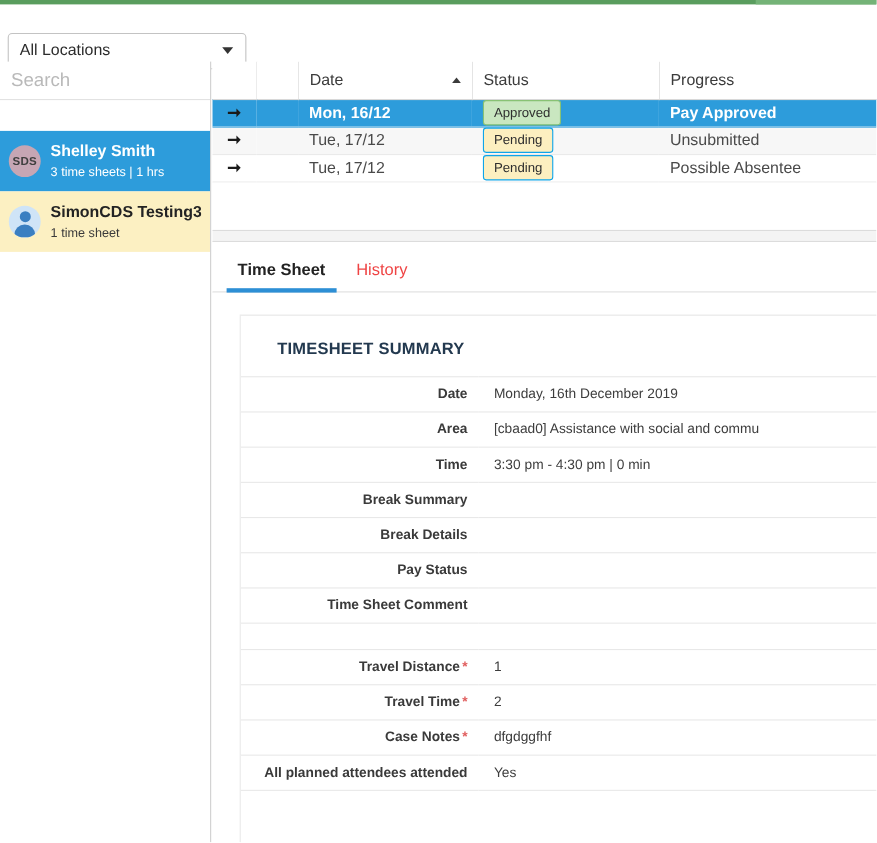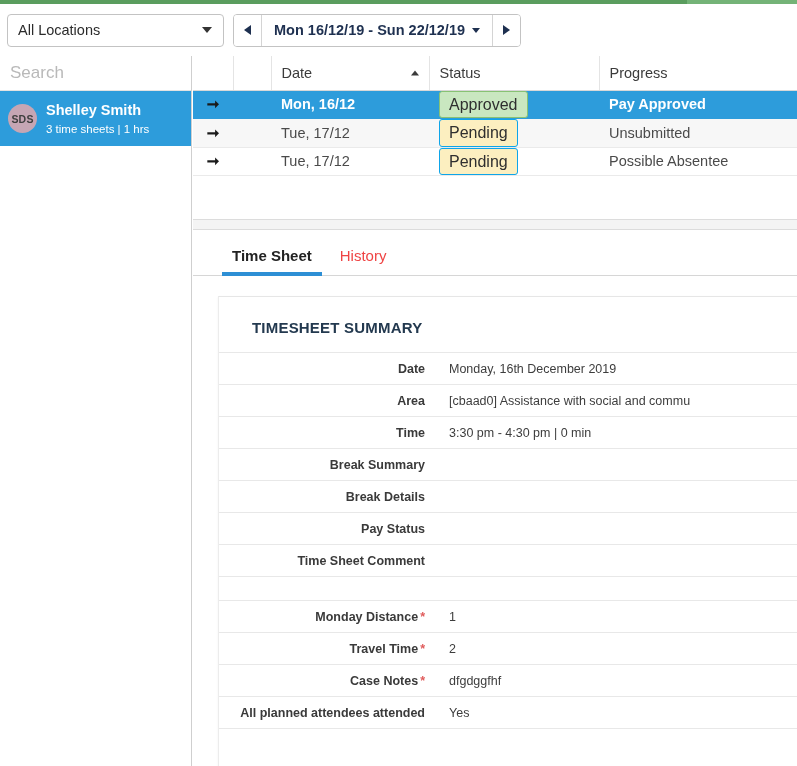--- a/index.html
+++ b/index.html
@@ -24,21 +24,21 @@
     background: #5a9d5e;
   }
   .top-strip .seg-right {
     position: absolute; top: 0; right: 0;
     width: 110px; height: 4px;
     background: #74b377;
   }
 
   
   .toolbar {
-    position: absolute; top: 4px; left: 0;
+    position: absolute; top: 20px; left: 0;
     width: 797px; height: 52px;
     background: #ffffff;
     display: flex; align-items: center;
     padding-left: 7px;
   }
   .select-box {
     width: 217px; height: 33px;
     border: 1px solid #c3c3c3;
     border-radius: 4px;
     background: #fff;
@@ -124,21 +124,21 @@
     background: transparent;
   }
   .search-input::placeholder { color: #b9b9b9; }
 
   .person {
     display: flex; align-items: center;
     padding: 9px 8px;
     height: 55px;
     cursor: pointer;
   }
-  .person.selected { background: #2d9cdb; }
+  .person.selected { background: #2d9cdb; margin-top: 28px; }
   .person.highlight { background: #fcf0c2; }
   .avatar {
     width: 29px; height: 29px;
     border-radius: 50%;
     flex: 0 0 29px;
     display: flex; align-items: center; justify-content: center;
     overflow: hidden;
     position: relative;
   }
   .avatar.initials {
@@ -228,37 +228,37 @@
   tr.row-alt td { background: #f7f7f7; }
   .arrow-cell { text-align: center; padding: 0; }
   .arrow-glyph {
     font-size: 15px;
     color: #1a1a1a;
     font-weight: bold;
     line-height: 1;
   }
   .badge {
     display: inline-block;
-    font-size: 16px;
+    font-size: 12px;
     padding: 2px 9px;
     border-radius: 3px;
     font-weight: normal;
     line-height: 1.35;
   }
   .badge.approved { background: #c9e7c0; border: 1px solid #88c274; color: #2f2f2f; }
   .badge.pending  { background: #fcefc0; border: 1px solid #0ea5e9; color: #2f2f2f; }
 
   .table-filler { height: 44px; background: #fff; border-bottom: 1px solid #dcdcdc; }
   .gap-band { height: 10px; background: #f4f4f4; border-bottom: 1px solid #dcdcdc; }
 
   
   .tabs {
     display: flex; align-items: flex-end;
     height: 46px;
-    padding-left: 29px;
+    padding-left: 13px;
     border-bottom: 1px solid #d6d6d6;
     background: #fff;
   }
   .tab {
     font-size: 15px;
     color: #ef4444;
     padding: 0 10px 11px 10px;
     margin-right: 8px;
     cursor: pointer;
     position: relative;
@@ -317,49 +317,47 @@
   <div class="top-strip">
     <div class="seg-right"></div>
   </div>
 
   <div class="toolbar">
     <div class="select-box">
       <span>All Locations</span>
       <span class="caret"></span>
     </div>
 
-    <div class="date-group">
-      <div class="nav-btn prev">
-        <span class="tri-left"></span>
-      </div>
-      <div class="date-label">
-        <span>Mon 16/12/19 - Sun 22/12/19</span>
-        <span class="dcaret"></span>
-      </div>
-      <div class="nav-btn next">
-        <span class="tri-right"></span>
-      </div>
-    </div>
   </div>
 
   <div class="sidebar">
     <div class="search-wrap">
       <input class="search-input" type="text" placeholder="Search" style="">
     </div>
 
     <div class="person selected">
       <div class="avatar initials">
         <span>SDS</span>
       </div>
       <div class="person-text">
         <div class="person-name">Shelley Smith</div>
         <div class="person-meta">3 time sheets | 1 hrs</div>
       </div>
     </div>
 
+    <div class="person highlight">
+      <div class="avatar photo">
+        <span class="head"></span>
+        <span class="body"></span>
+      </div>
+      <div class="person-text">
+        <div class="person-name">SimonCDS Testing3</div>
+        <div class="person-meta">1 time sheet</div>
+      </div>
+    </div>
   </div>
 
   <div class="main">
 
     <table class="tbl">
       <colgroup>
         <col style="width:40px">
           <col style="width:38px">
         <col style="width:158px">
           <col style="width:170px">
@@ -461,21 +459,21 @@
             </tr>
             <tr>
               <td class="sum-label"><span>Time Sheet Comment</span></td>
               <td class="sum-value"></td>
             </tr>
             <tr class="spacer">
               <td class="sum-label"></td>
               <td class="sum-value"></td>
             </tr>
             <tr>
-              <td class="sum-label"><span>Monday Distance</span><span class="req">*</span></td>
+              <td class="sum-label"><span>Travel Distance</span><span class="req">*</span></td>
               <td class="sum-value">1</td>
             </tr>
             <tr>
               <td class="sum-label"><span>Travel Time</span><span class="req">*</span></td>
               <td class="sum-value">2</td>
             </tr>
             <tr>
               <td class="sum-label"><span>Case Notes</span><span class="req">*</span></td>
               <td class="sum-value">dfgdggfhf</td>
             </tr>

